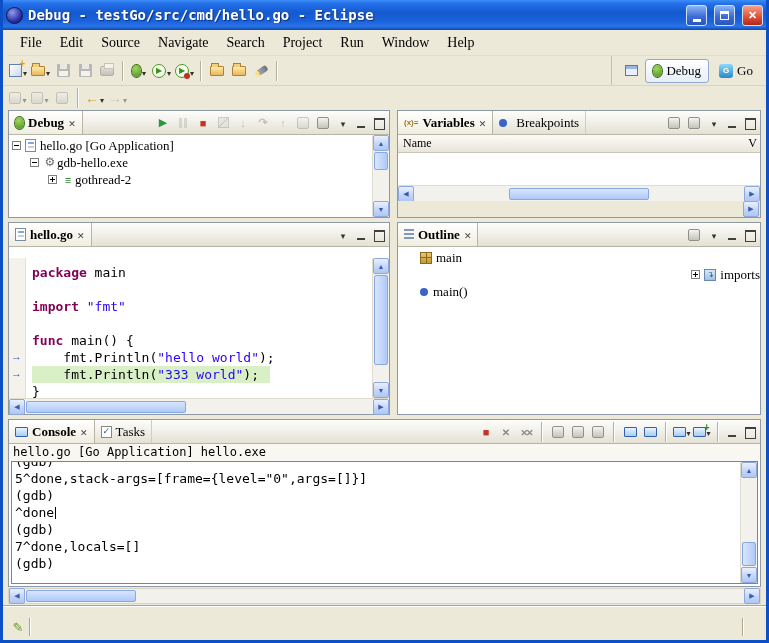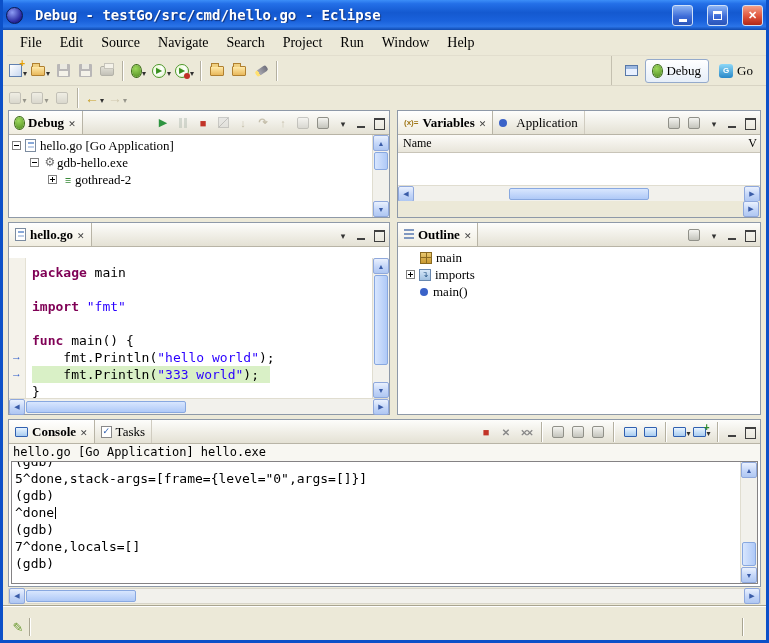--- a/index.html
+++ b/index.html
@@ -4,21 +4,21 @@
 <style>
   * { box-sizing:border-box; margin:0; padding:0; }
   html,body { width:769px; height:643px; }
   body { font-family:"Liberation Sans",sans-serif; background:#ECE9D8; }
 
   .window { position:relative; width:769px; height:643px; background:#ECE9D8;
             border:3px solid #0C50C8; border-top:none; overflow:hidden; }
 
   
   .titlebar { position:absolute; left:-3px; top:0; width:769px; height:30px;
-    display:flex; align-items:center; gap:12px; padding:0 6px;
+    display:flex; align-items:center; gap:5px; padding:0 6px;
     background:linear-gradient(180deg,#3C8EF8 0%,#2470E8 12%,#1459D0 42%,#1A62DC 70%,#2A74E8 88%,#0F49AE 100%); }
   .eclogo { width:17px; height:17px; border-radius:50%; flex:none;
     background:radial-gradient(circle at 35% 30%,#8C9CF4,#2A2AA0 65%,#101060); border:1px solid #0A1A50; }
   .title-text { flex:1; color:#fff; font:bold 14px "DejaVu Sans Mono",monospace;
     text-shadow:1px 1px 1px #103078; white-space:nowrap; overflow:hidden; }
   .wbtn { width:21px; height:21px; border-radius:3px; border:1px solid #CFE0F8; flex:none;
     display:flex; align-items:flex-end; justify-content:center; color:#fff; margin-left:2px; }
   .wbtn.minmax { background:linear-gradient(180deg,#8CB4F4,#3D6CD8 55%,#2A55B8); }
   .wbtn.close  { background:linear-gradient(180deg,#F4A088,#E0543C 55%,#B02818); align-items:center; }
   .g-min { width:8px; height:3px; background:#fff; margin-bottom:3px; }
@@ -363,21 +363,21 @@
 
   <div class="panel" id="variables-panel">
     <div class="phead">
       <span class="tab active">
         <span class="i-vars">(x)=</span>
         <span>Variables</span>
         <span class="xclose"></span>
       </span>
       <span class="tab inactive">
         <span class="i-dot"></span>
-        <span>Application</span>
+        <span>Breakpoints</span>
       </span>
       <span class="ptools">
         <span class="vicon">
             <span class="i-generic"></span>
           </span>
         <span class="vicon">
             <span class="i-generic"></span>
           </span>
         <span class="vicon">
             <span class="g-menu"></span>
@@ -465,21 +465,21 @@
         <span class="vmin"></span>
         <span class="vmax"></span>
       </span>
     </div>
     <div class="tree">
       <div class="tree-rows" style="padding-left:22px;">
         <div class="trow">
           <span class="i-pkg"></span>
           <span>main</span>
         </div>
-        <div class="trow" style="margin-left:-14px;">
+        <div class="trow" style="margin-left:-14px;justify-content:flex-end;">
           <span class="tgl plus"></span>
           <span class="i-imp"></span>
           <span>imports</span>
         </div>
         <div class="trow">
           <span class="i-dot"></span>
           <span>main()</span>
         </div>
       </div>
     </div>

